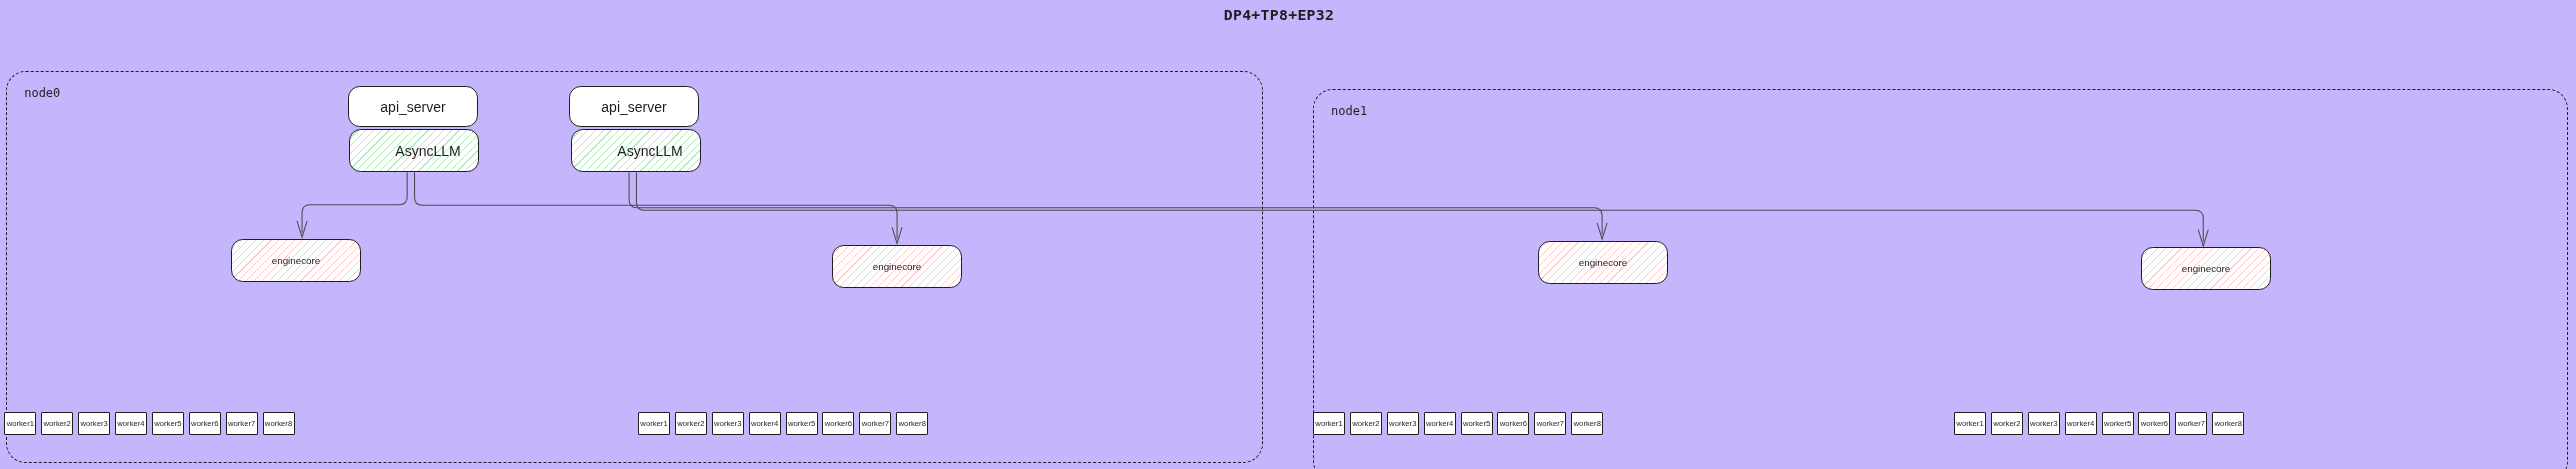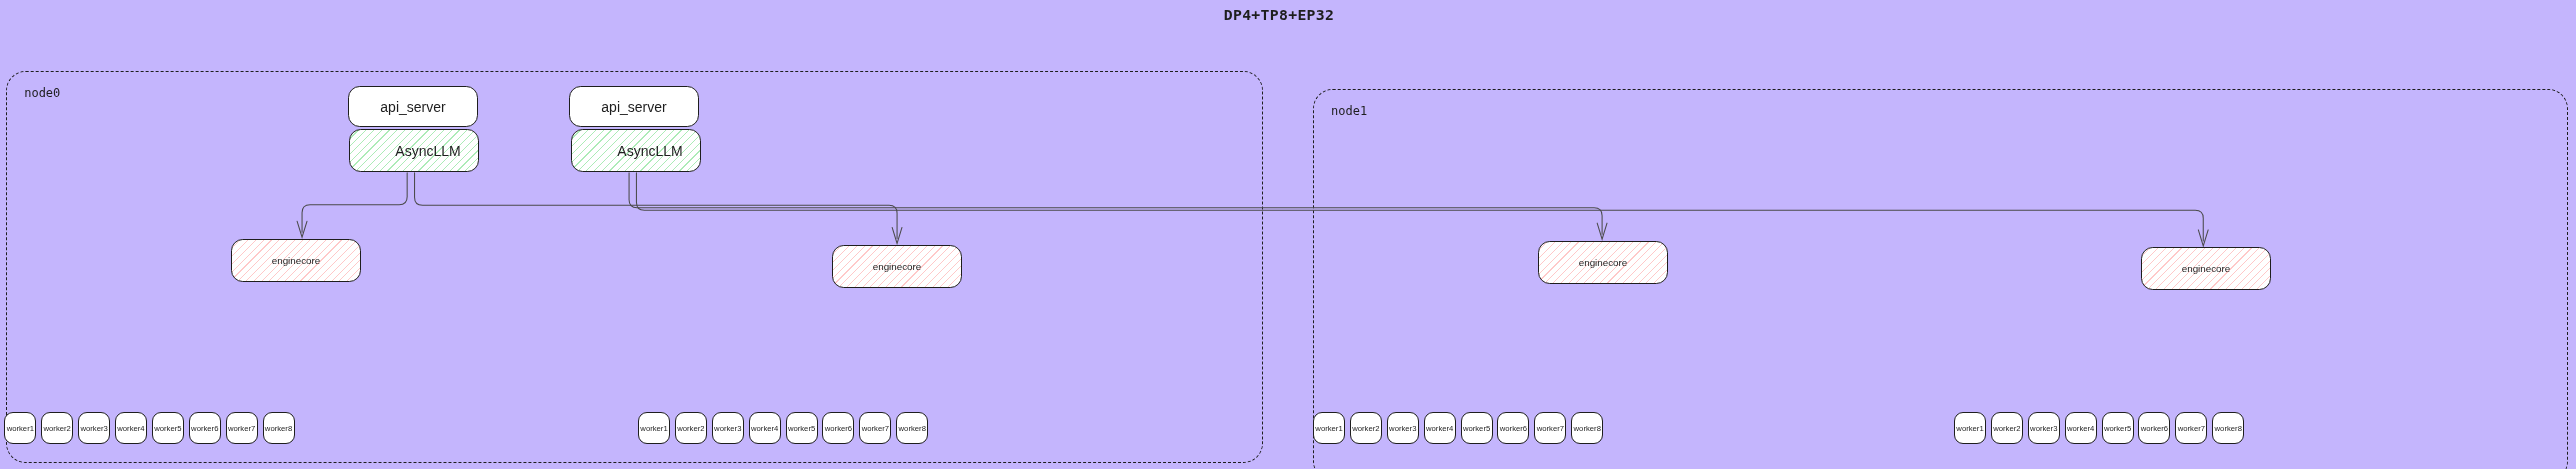--- a/index.html
+++ b/index.html
@@ -59,23 +59,23 @@
       transparent 0.8px, transparent 5.5px);
   }
   .connectors{position:absolute;left:0;top:0;}
   .worker-group{
     position:absolute;
     top:412px;height:23px;
     display:flex;gap:4.9px;
   }
   .worker-box{
     box-sizing:border-box;
-    width:32px;height:32px;
+    width:32px;height:23px;
     border:1.2px solid #1e1e1e;
-    border-radius:9px;
+    border-radius:1px;
     background:#ffffff;
     display:flex;align-items:center;justify-content:center;
     font-size:7.7px;
     white-space:nowrap;
   }
 </style>
 </head>
 <body>
 
 <div class="canvas">

